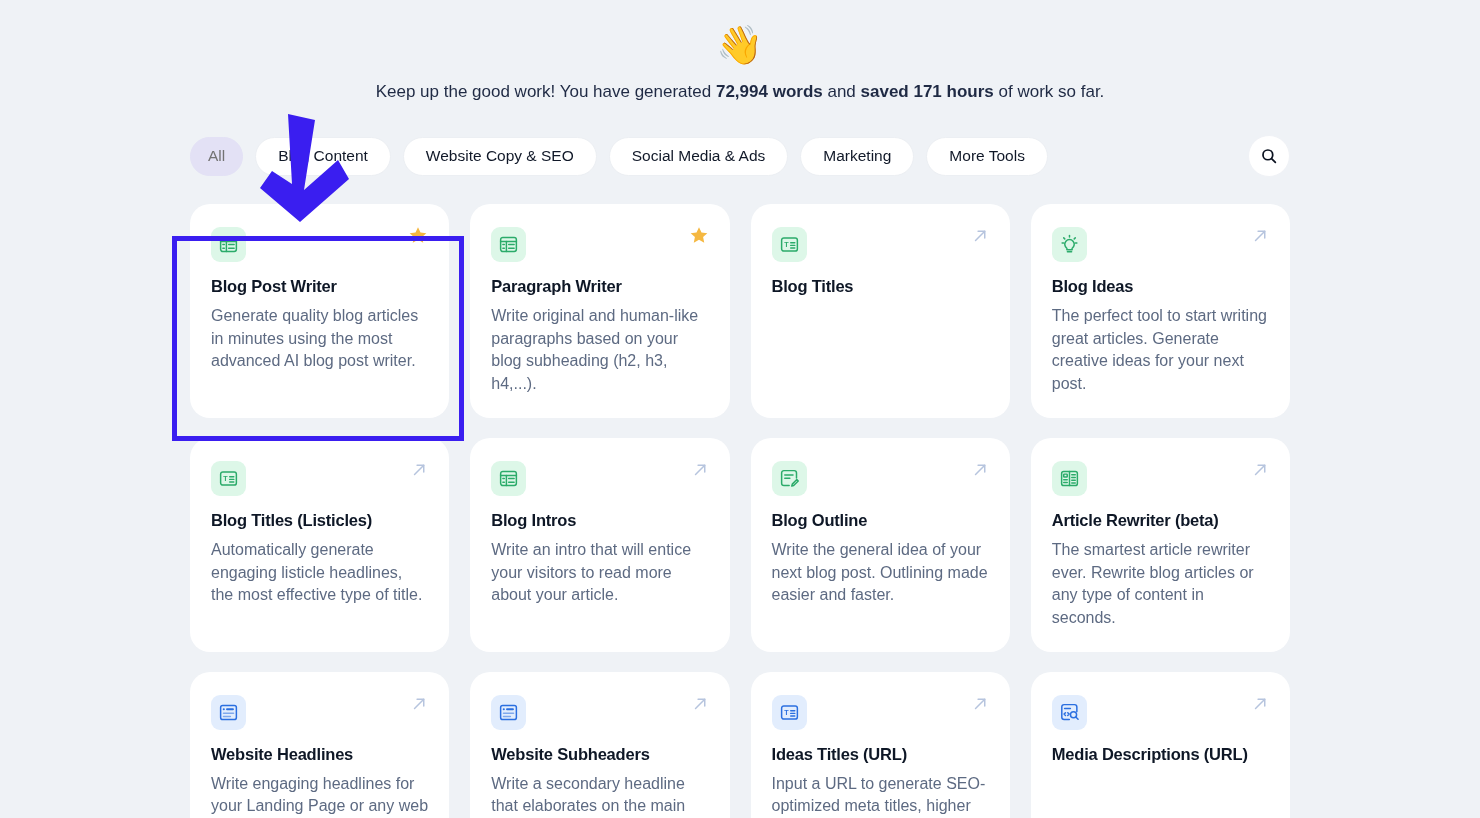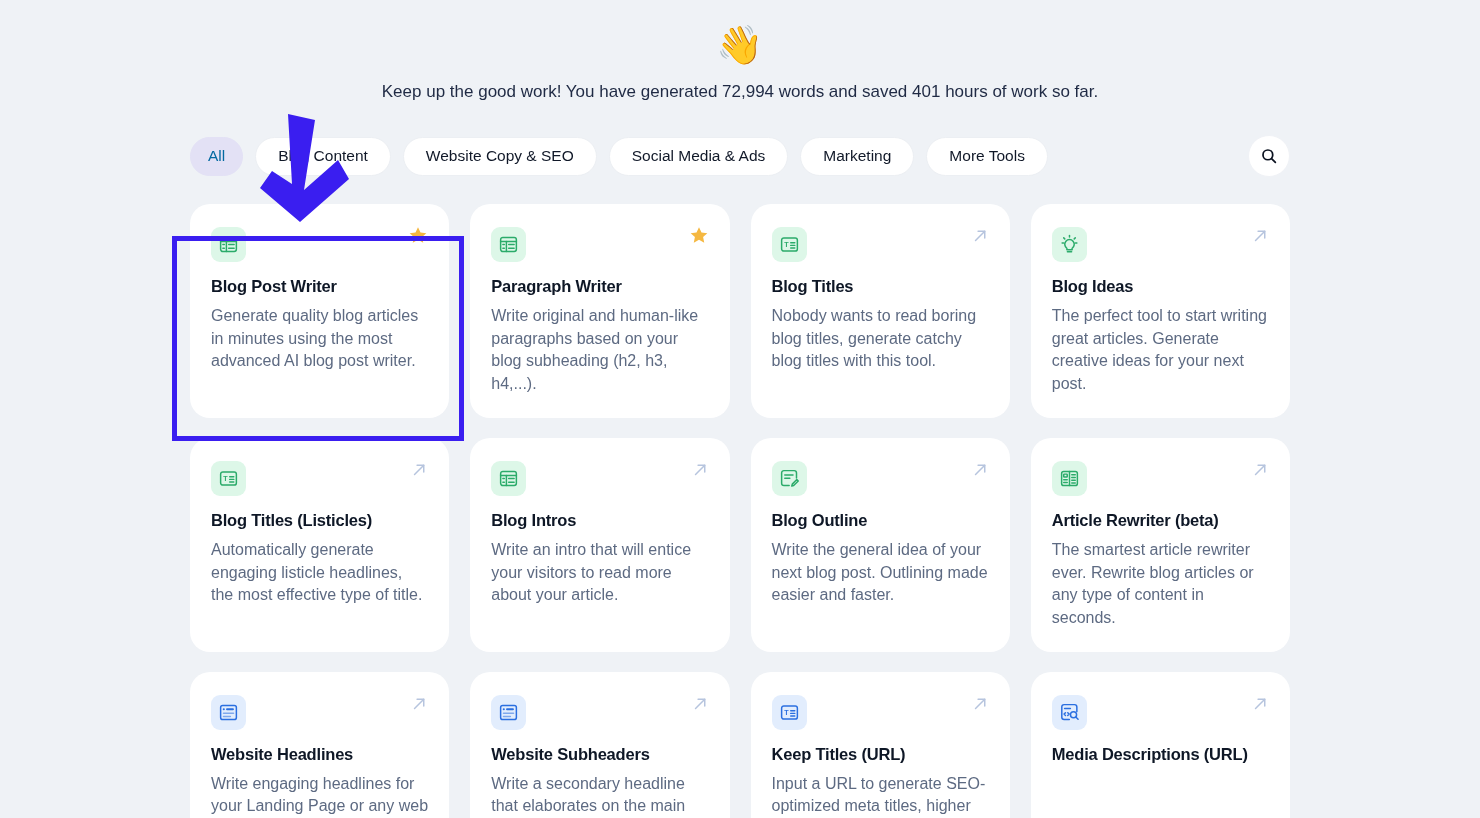--- a/index.html
+++ b/index.html
@@ -41,21 +41,21 @@
     display: inline-block;
   }
 
   .subtitle {
     margin-top: 18px;
     font-size: 17px;
     color: #1f2a44;
     font-weight: 400;
   }
 
-  .subtitle b { font-weight: normal; }
+  .subtitle b { font-weight: bold; }
 
   
   .filter-row {
     margin-top: 32px;
     padding: 0 190px 0 190px;
     display: flex;
     align-items: center;
     gap: 12px;
     position: relative;
     height: 44px;
@@ -72,21 +72,21 @@
     background: #ffffff;
     color: #101828;
     border: 1px solid #eceff3;
     white-space: nowrap;
     cursor: pointer;
     font-family: "Liberation Sans", sans-serif;
   }
 
   .chip.active {
     background: #e3e1f5;
-    color: #0369a1;
+    color: #737373;
     border-color: #e3e1f5;
     padding: 0 17px;
   }
 
   .search-btn {
     margin-left: auto;
     width: 42px;
     height: 42px;
     border-radius: 50%;
     background: #ffffff;
@@ -178,21 +178,21 @@
   }
 </style>
 </head>
 <body>
 
 <div class="header">
   <h1 class="page-title">
     <span class="wave-emoji">👋</span>
   </h1>
   <div class="subtitle">
-    <span>Keep up the good work! You have generated </span><b>72,994 words</b><span> and </span><b>saved 401 hours</b><span> of work so far.</span>
+    <span>Keep up the good work! You have generated </span><b>72,994 words</b><span> and </span><b>saved 171 hours</b><span> of work so far.</span>
   </div>
 </div>
 
 <div class="filter-row">
   <div id="chips-container" style="display:flex;align-items:center;gap:12px;">
       <div class="chip active">
         <span>All</span>
       </div>
       <div class="chip">
         <span>Blog Content</span>
@@ -271,21 +271,20 @@
           </svg>
         </div>
         <div class="ext-icon"><svg width="17" height="17" viewBox="0 0 24 24">
             <g stroke="#b6c4de" stroke-width="2.1" stroke-linecap="round" stroke-linejoin="round" fill="none">
               <line x1="5" y1="19" x2="18" y2="6"></line>
               <polyline points="8.6,6 18,6 18,15.4"></polyline>
             </g>
           </svg></div>
       </div>
       <div class="card-title">Blog Titles</div>
-      <div class="card-desc">Nobody wants to read boring blog titles, generate catchy blog titles with this tool.</div>
     </div>
     <div class="card">
       <div class="card-top">
         <div class="icon-box green">
           <svg width="21" height="21" viewBox="0 0 24 24">
             <path d="M9 16.3a5.4 5.4 0 1 1 6 0v1.6h-6z" stroke="#2bab6a" fill="none" stroke-width="1.7" stroke-linecap="round" stroke-linejoin="round"></path>
             <line x1="9.6" y1="20.3" x2="14.4" y2="20.3" stroke="#2bab6a" fill="none" stroke-width="1.7" stroke-linecap="round" stroke-linejoin="round"></line>
             <line x1="12" y1="1.8" x2="12" y2="3.4" stroke="#2bab6a" fill="none" stroke-width="1.7" stroke-linecap="round" stroke-linejoin="round"></line>
             <line x1="3.6" y1="10.4" x2="5.2" y2="10.4" stroke="#2bab6a" fill="none" stroke-width="1.7" stroke-linecap="round" stroke-linejoin="round"></line>
             <line x1="18.8" y1="10.4" x2="20.4" y2="10.4" stroke="#2bab6a" fill="none" stroke-width="1.7" stroke-linecap="round" stroke-linejoin="round"></line>
@@ -445,21 +444,21 @@
             <line x1="13.4" y1="16" x2="18" y2="16" stroke="#2b6fe0" fill="none" stroke-width="1.7" stroke-linecap="round" stroke-linejoin="round"></line>
           </svg>
         </div>
         <div class="ext-icon"><svg width="17" height="17" viewBox="0 0 24 24">
             <g stroke="#b6c4de" stroke-width="2.1" stroke-linecap="round" stroke-linejoin="round" fill="none">
               <line x1="5" y1="19" x2="18" y2="6"></line>
               <polyline points="8.6,6 18,6 18,15.4"></polyline>
             </g>
           </svg></div>
       </div>
-      <div class="card-title">Keep Titles (URL)</div>
+      <div class="card-title">Ideas Titles (URL)</div>
       <div class="card-desc">Input a URL to generate SEO-optimized meta titles, higher CTR guaranteed.</div>
     </div>
     <div class="card">
       <div class="card-top">
         <div class="icon-box blue">
           <svg width="21" height="21" viewBox="0 0 24 24">
             <path d="M20.4 11V5.6A2.6 2.6 0 0 0 17.8 3H5.8A2.6 2.6 0 0 0 3.2 5.6v12A2.6 2.6 0 0 0 5.8 20h6" stroke="#2b6fe0" fill="none" stroke-width="1.7" stroke-linecap="round" stroke-linejoin="round"></path>
             <circle cx="16.6" cy="14.6" r="3.5" stroke="#2b6fe0" fill="none" stroke-width="1.7" stroke-linecap="round" stroke-linejoin="round"></circle>
             <line x1="19.2" y1="17.2" x2="21.8" y2="19.8" stroke="#2b6fe0" fill="none" stroke-width="1.7" stroke-linecap="round" stroke-linejoin="round"></line>
             <line x1="6.4" y1="7.4" x2="13" y2="7.4" stroke="#2b6fe0" fill="none" stroke-width="1.7" stroke-linecap="round" stroke-linejoin="round"></line>

